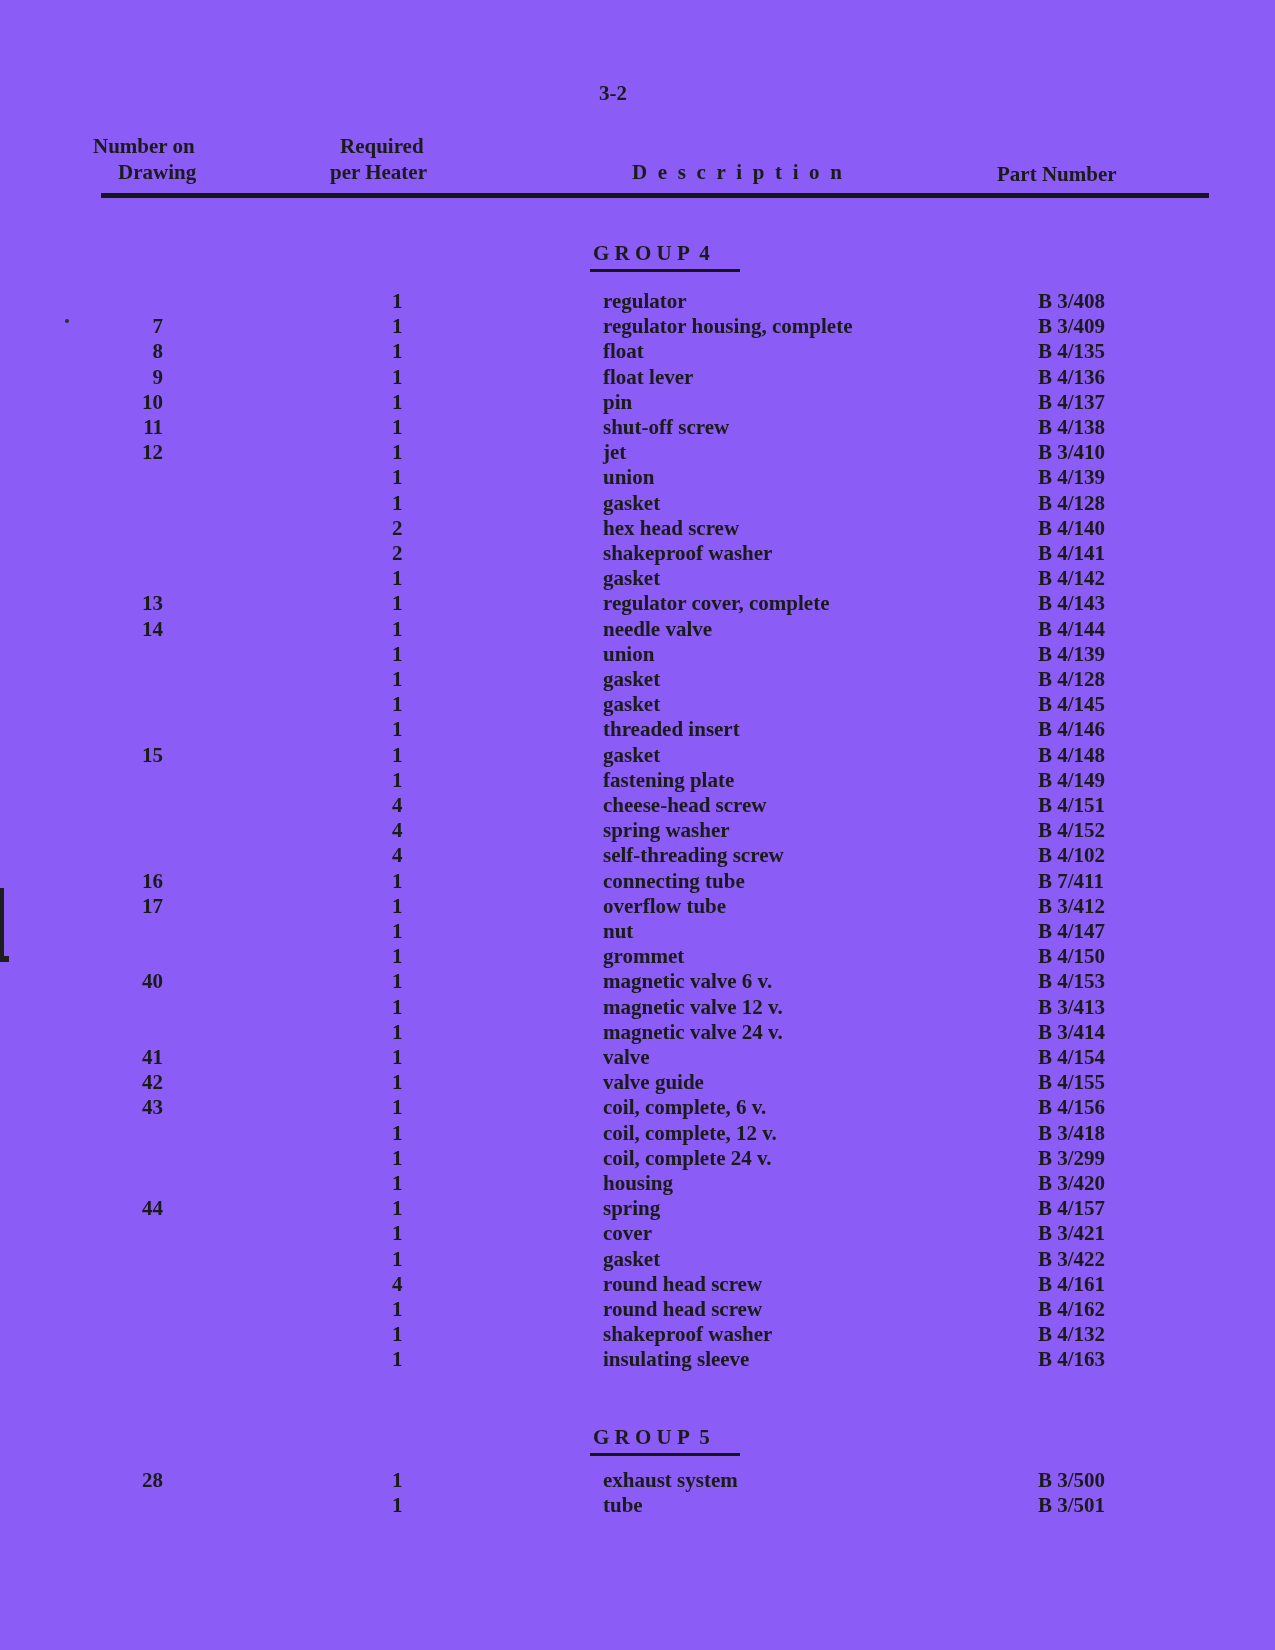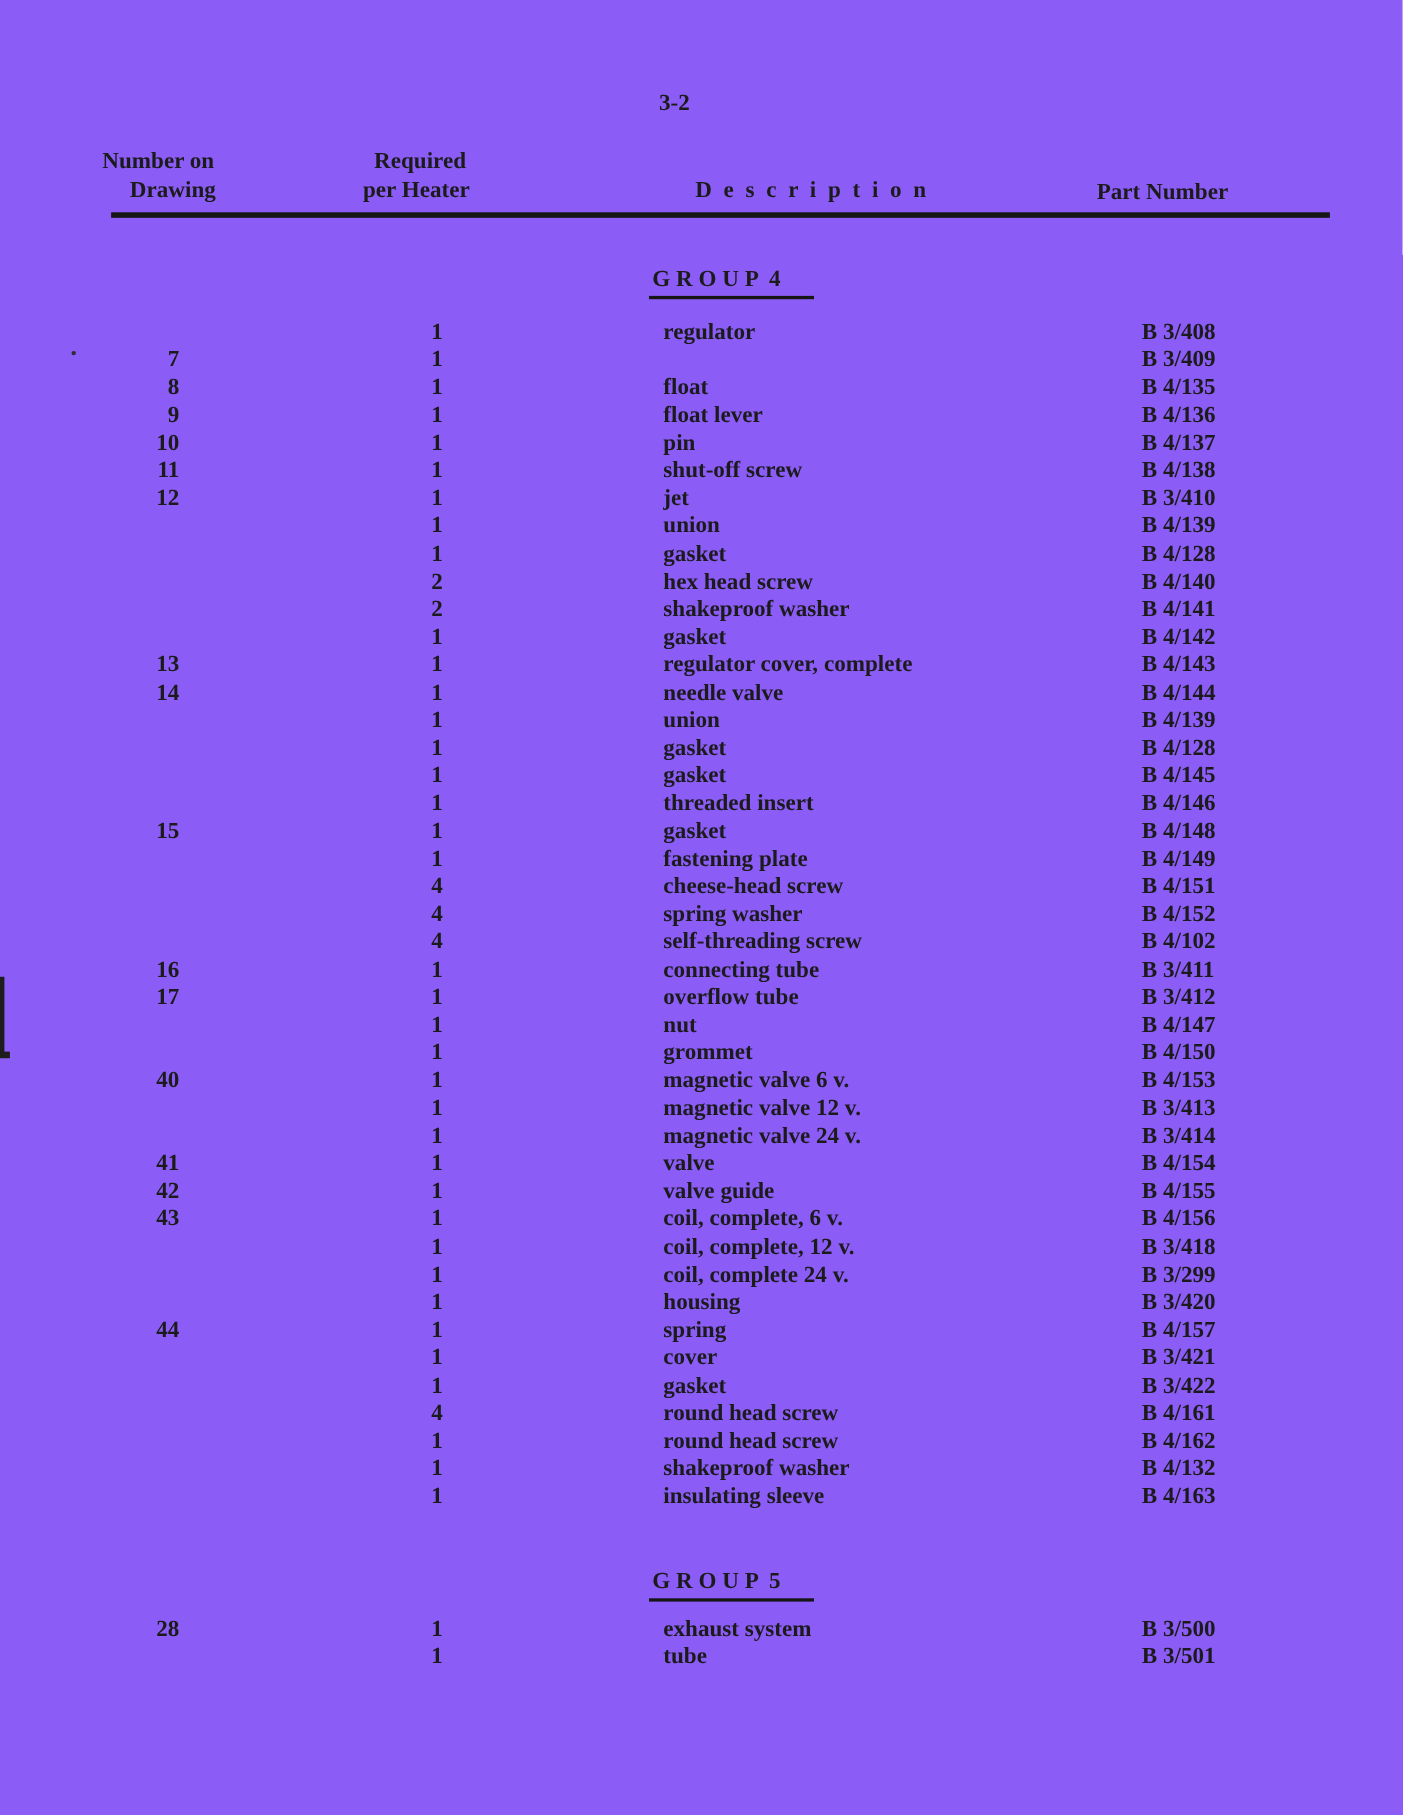--- a/index.html
+++ b/index.html
@@ -50,20 +50,21 @@
       <div class="heading-underline" style="top: 269px;"></div>
       <div class="row" style="top: 289px;">
         <span class="cell c-num"></span>
         <span class="cell c-qty">1</span>
         <span class="cell c-desc">regulator</span>
         <span class="cell c-part">B 3/408</span>
       </div>
       <div class="row" style="top: 314.2px;">
         <span class="cell c-num">7</span>
         <span class="cell c-qty">1</span>
+        <span class="cell c-desc">regulator housing, complete</span>
         <span class="cell c-part">B 3/409</span>
       </div>
       <div class="row" style="top: 339.4px;">
         <span class="cell c-num">8</span>
         <span class="cell c-qty">1</span>
         <span class="cell c-desc">float</span>
         <span class="cell c-part">B 4/135</span>
       </div>
       <div class="row" style="top: 364.6px;">
         <span class="cell c-num">9</span>
@@ -182,21 +183,21 @@
       <div class="row" style="top: 843.4px;">
         <span class="cell c-num"></span>
         <span class="cell c-qty">4</span>
         <span class="cell c-desc">self-threading screw</span>
         <span class="cell c-part">B 4/102</span>
       </div>
       <div class="row" style="top: 868.6px;">
         <span class="cell c-num">16</span>
         <span class="cell c-qty">1</span>
         <span class="cell c-desc">connecting tube</span>
-        <span class="cell c-part">B 3/411</span>
+        <span class="cell c-part">B 7/411</span>
       </div>
       <div class="row" style="top: 893.8px;">
         <span class="cell c-num">17</span>
         <span class="cell c-qty">1</span>
         <span class="cell c-desc">overflow tube</span>
         <span class="cell c-part">B 3/412</span>
       </div>
       <div class="row" style="top: 919px;">
         <span class="cell c-num"></span>
         <span class="cell c-qty">1</span>

